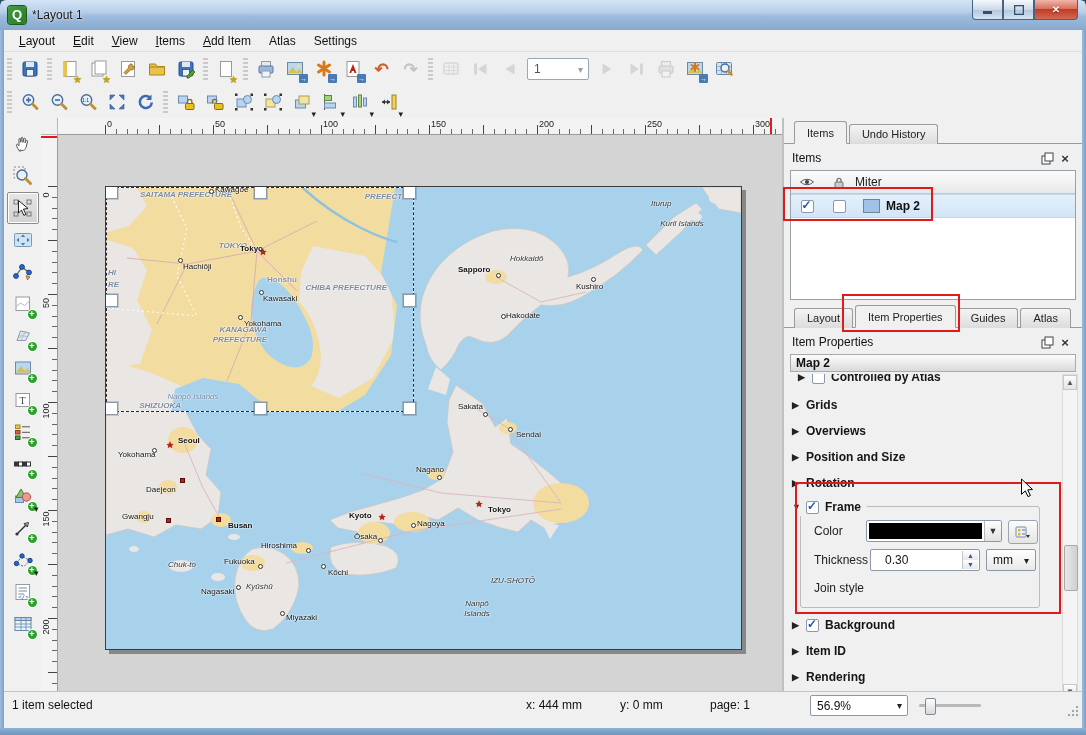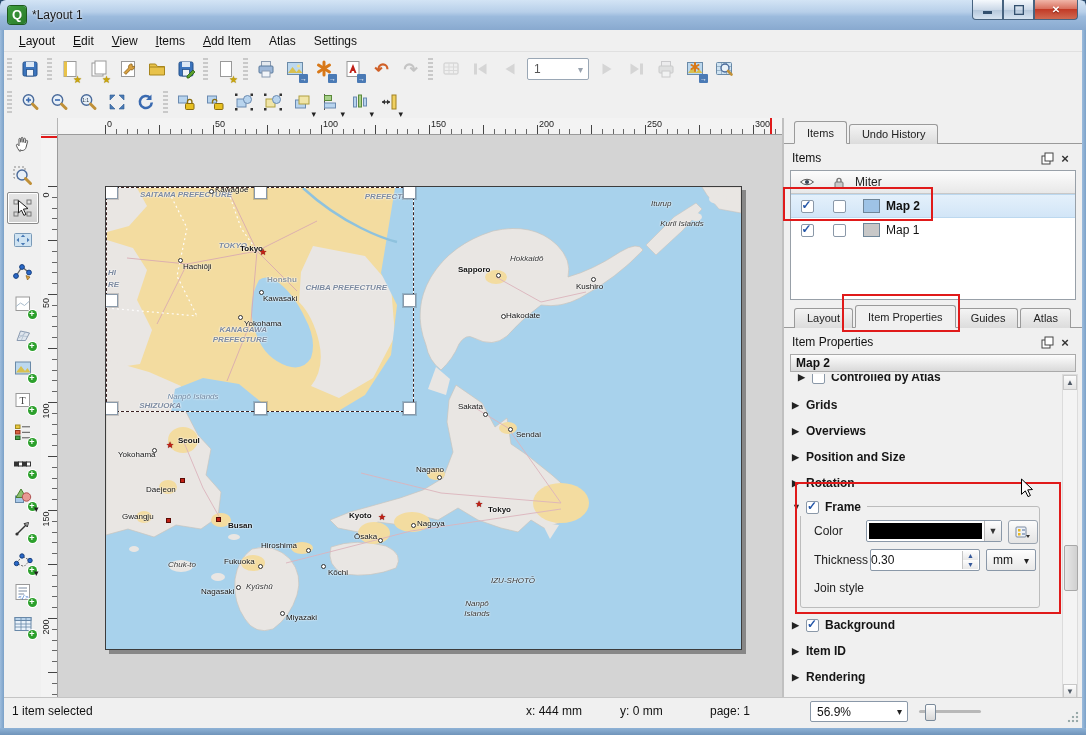--- a/index.html
+++ b/index.html
@@ -92,31 +92,31 @@
   .mapicon{width:15px;height:12px;border:1px solid #6f8699;margin:0 6px 0 8px;}
   .props{position:absolute;left:0;width:100%;overflow:hidden;}
   .secrow{position:absolute;left:8px;display:flex;align-items:center;font-size:12px;font-weight:bold;color:#151515;height:18px;}
   .secarrow{font-size:9px;color:#222;width:14px;}
   .secrow .cb{margin-right:6px;}
   .groupbox{position:absolute;border:1px solid #bcbcbc;border-radius:3px;}
   .fieldlabel{position:absolute;font-size:12px;color:#222;}
   .colorbtn{position:absolute;height:22px;border:1px solid #8a98a8;border-radius:2px;background:#fff;display:flex;box-sizing:border-box;}
   .colorbtn .swatch{flex:1;margin:2px;background:#000;}
   .colorbtn .arr{width:16px;border-left:1px solid #b8b8b8;display:flex;align-items:center;justify-content:center;font-size:9px;color:#333;background:linear-gradient(#fdfdfd,#e2e2e2);}
-  .spin{position:absolute;height:22px;background:#fff;border:1px solid #8a98a8;border-radius:2px;font-size:12px;color:#111;display:flex;align-items:center;padding-left:0;box-sizing:border-box;}
+  .spin{position:absolute;height:22px;background:#fff;border:1px solid #8a98a8;border-radius:2px;font-size:12px;color:#111;display:flex;align-items:center;padding-left:14px;box-sizing:border-box;}
   .spin .arrows{position:absolute;right:1px;top:1px;bottom:1px;width:15px;display:flex;flex-direction:column;border-left:1px solid #c5c5c5;}
   .spin .arrows span{flex:1;font-size:7px;line-height:9px;text-align:center;color:#35589a;background:linear-gradient(#fdfdfd,#e8e8e8);}
   .combo{position:absolute;height:22px;border:1px solid #8a98a8;border-radius:2px;background:linear-gradient(#fefefe,#e8e8e8);font-size:12px;color:#111;display:flex;align-items:center;padding-left:6px;box-sizing:border-box;}
   .combo::after{content:"▾";position:absolute;right:6px;font-size:10px;color:#222;}
   .scrollbar{position:absolute;width:16px;background:#f4f4f4;border:1px solid #dcdcdc;box-sizing:border-box;}
   .sb-btn{position:absolute;left:0;width:14px;height:15px;display:flex;align-items:center;justify-content:center;font-size:8px;color:#505a66;background:linear-gradient(#fcfcfc,#e4e4e4);border:1px solid #c8c8c8;box-sizing:border-box;}
   .sb-thumb{position:absolute;left:1px;width:12px;background:linear-gradient(90deg,#e8e8e8,#d0d0d0);border:1px solid #a8a8a8;border-radius:2px;}
   .annot{position:absolute;border:2px solid #e01a1a;pointer-events:none;}
   
-  .statusbar{position:absolute;left:0;bottom:2px;width:100%;height:28px;background:#f0f0f0;border-top:1px solid #c4c4c4;font-size:12px;color:#111;}
+  .statusbar{position:absolute;left:0;bottom:8px;width:100%;height:28px;background:#f0f0f0;border-top:1px solid #c4c4c4;font-size:12px;color:#111;}
   .st{position:absolute;top:6px;}
   .zoomcombo{position:absolute;left:806px;top:3px;width:98px;height:21px;background:#fff;border:1px solid #8a98a8;border-radius:2px;font-size:12px;display:flex;align-items:center;padding-left:6px;box-sizing:border-box;}
   .zoomcombo::after{content:"▾";position:absolute;right:5px;font-size:10px;color:#222;}
   .slider{position:absolute;left:915px;top:12px;width:62px;height:3px;background:#b8b8b8;border-radius:2px;}
   .sthumb{position:absolute;left:6px;top:-6px;width:9px;height:15px;background:linear-gradient(#fdfdfd,#d8d8d8);border:1px solid #7a8a9a;border-radius:2px;}
   .gripdots{position:absolute;right:3px;bottom:3px;width:12px;height:12px;
     background:radial-gradient(circle at 10px 2px,#9aa 1.2px,transparent 1.6px),radial-gradient(circle at 10px 6px,#9aa 1.2px,transparent 1.6px),radial-gradient(circle at 6px 6px,#9aa 1.2px,transparent 1.6px),radial-gradient(circle at 10px 10px,#9aa 1.2px,transparent 1.6px),radial-gradient(circle at 6px 10px,#9aa 1.2px,transparent 1.6px),radial-gradient(circle at 2px 10px,#9aa 1.2px,transparent 1.6px);}
   svg{display:block;}
 </style>
 </head>
@@ -801,30 +801,20 @@
         <div class="lb-row sel">
           <span class="colA">
               <span class="cb on"></span>
             </span>
           <span class="colA">
               <span class="cb"></span>
             </span>
           <span class="mapicon" style="background:#9ec3e6"></span>
           <span style="font-weight:bold">Map 2</span>
         </div>
-        <div class="lb-row">
-          <span class="colA">
-              <span class="cb on"></span>
-            </span>
-          <span class="colA">
-              <span class="cb"></span>
-            </span>
-          <span class="mapicon" style="background: rgb(200, 200, 200);"></span>
-          <span>Map 1</span>
-        </div>
       </div>
 
       <div class="tabbar" style="top:186px">
         <div class="tab">Layout</div>
         <div class="tab active">Item Properties</div>
         <div class="tab">Guides</div>
         <div class="tab">Atlas</div>
       </div>
 
       <div class="phead" style="top:212px">

